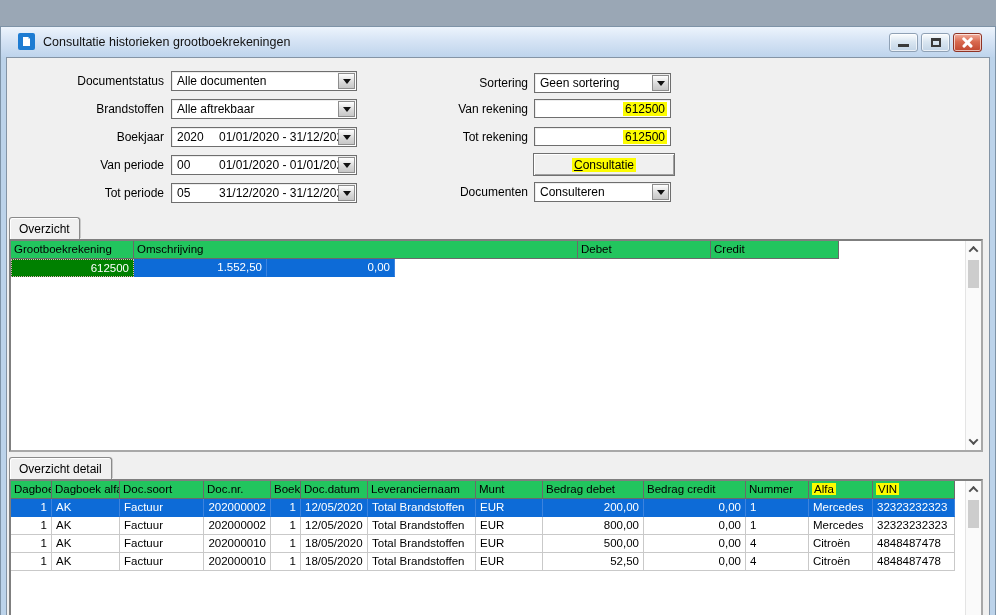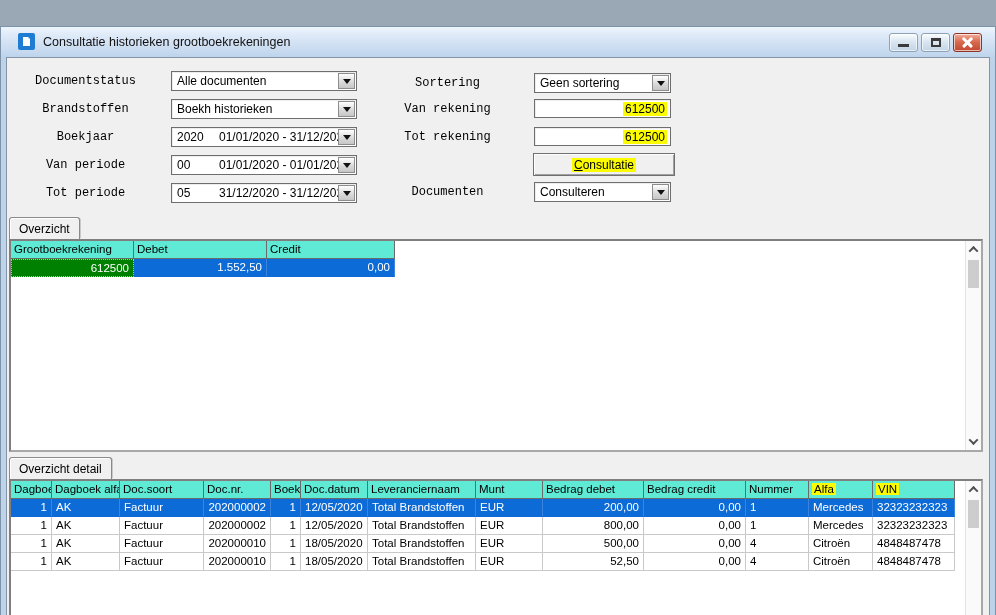--- a/index.html
+++ b/index.html
@@ -25,21 +25,21 @@
   .g-x { position:relative; width:13px; height:13px; }
   .g-x::before, .g-x::after { content:""; position:absolute; left:0; top:5px; width:13px; height:2.6px;
           background:#fff; border-radius:1px; }
   .g-x::before { transform:rotate(45deg); }
   .g-x::after  { transform:rotate(-45deg); }
 
   
   .client { position:absolute; left:5px; right:5px; top:30px; bottom:5px;
             background:#F0F0F0; border:1px solid #8494A5; font-size:12px; color:#000; }
 
-  .flabel { position:absolute; text-align:center; font-size:12px; color:#000;font-family:Liberation Mono, monospace; }
+  .flabel { position:absolute; text-align:right; font-size:12px; color:#000; }
 
   .sunken { background:#fff; border:1px solid #6E6E6E;
             box-shadow: inset 1px 1px 0 rgba(0,0,0,.07); }
   .combo { position:absolute; height:20px; }
   .combo .cval { position:absolute; left:5px; top:2px; white-space:nowrap; }
   .combo .ccode { position:absolute; left:5px; top:2px; }
   .combo .crange { position:absolute; left:47px; top:2px; white-space:nowrap; }
   .combo .cbtn { position:absolute; right:1px; top:1px; width:17px; height:16px;
             background:linear-gradient(#FFFFFF, #D8D8D8 60%, #C7C7C7);
             border:1px solid #8D8D8D; display:flex; align-items:center; justify-content:center; }
@@ -56,21 +56,21 @@
   
   .tab { position:absolute; height:22px; padding:4px 9px 0 9px; background:#F0F0F0;
          border:1px solid #8A8A8A; border-bottom:none; border-radius:3px 3px 0 0;
          box-shadow: inset 1px 1px 0 #fff, 2px 0 0 -1px #c9c9c9; font-size:12px; }
 
   
   .tbox { position:absolute; background:#fff; border:2px solid #909090;
           border-color:#7F7F7F #A8A8A8 #A8A8A8 #7F7F7F; overflow:hidden; }
   .tscroll-pad { position:absolute; inset:0 16px 0 0; overflow:hidden; background:#fff; }
   .hrow, .drow { display:flex; height:18px; }
-  .hcell { background:#5eead4; border-right:1px solid #6A6A6A; border-bottom:1px solid #6A6A6A;
+  .hcell { background:#22c55e; border-right:1px solid #6A6A6A; border-bottom:1px solid #6A6A6A;
            padding:2px 3px 0 3px; font-size:11.5px; white-space:nowrap; overflow:hidden; flex:none; }
   .dcell { border-right:1px solid #C9C9C9; border-bottom:1px solid #C9C9C9;
            padding:2px 4px 0 4px; font-size:11.5px; white-space:nowrap; overflow:hidden; flex:none; }
   .ar { text-align:right; }
   .fill { flex:1; border:none !important; background:#fff; }
   .sel { background:#0D6BD7; color:#fff; }
   .sel .dcell { border-right-color:#3C83DE; border-bottom-color:#0D6BD7; }
   .sel .fill { background:#fff; }
   .acct { background:#008000 !important; color:#fff; border:1px dotted #E3A8BC !important; }
 
@@ -122,21 +122,21 @@
     <div class="flabel" style="left:0;top:16px;width:157px;">Documentstatus</div>
     <div class="combo sunken" style="left:164px;top:13px;width:186px;">
       <span class="cval">Alle documenten</span>
       <span class="cbtn">
           <span class="tri"></span>
         </span>
     </div>
 
     <div class="flabel" style="left:0;top:44px;width:157px;">Brandstoffen</div>
     <div class="combo sunken" style="left:164px;top:41px;width:186px;">
-      <span class="cval">Boekh historieken</span>
+      <span class="cval">Alle aftrekbaar</span>
       <span class="cbtn">
           <span class="tri"></span>
         </span>
     </div>
 
     <div class="flabel" style="left:0;top:72px;width:157px;">Boekjaar</div>
     <div class="combo sunken" style="left:164px;top:69px;width:186px;">
       <span class="ccode">2020</span>
       <span class="crange">01/01/2020 - 31/12/2020</span>
       <span class="cbtn">
@@ -193,20 +193,21 @@
     </div>
 
     <div class="tab" style="left:2px;top:159px;">
       <span>Overzicht</span>
     </div>
 
     <div class="tbox t1" style="left:2px;top:181px;width:974px;height:213px;">
       <div class="tscroll-pad">
         <div class="hrow">
           <div class="hcell c0">Grootboekrekening</div>
+          <div class="hcell c1">Omschrijving</div>
           <div class="hcell c2">Debet</div>
           <div class="hcell c3">Credit</div>
           <div class="hcell fill" style="background:#fff;border:none;"></div>
         </div>
         <div class="drow sel">
           <div class="dcell c0 ar acct">612500</div>
           <div class="dcell c2 ar">1.552,50</div>
           <div class="dcell c3 ar">0,00</div>
           <div class="dcell fill"></div>
         </div>

